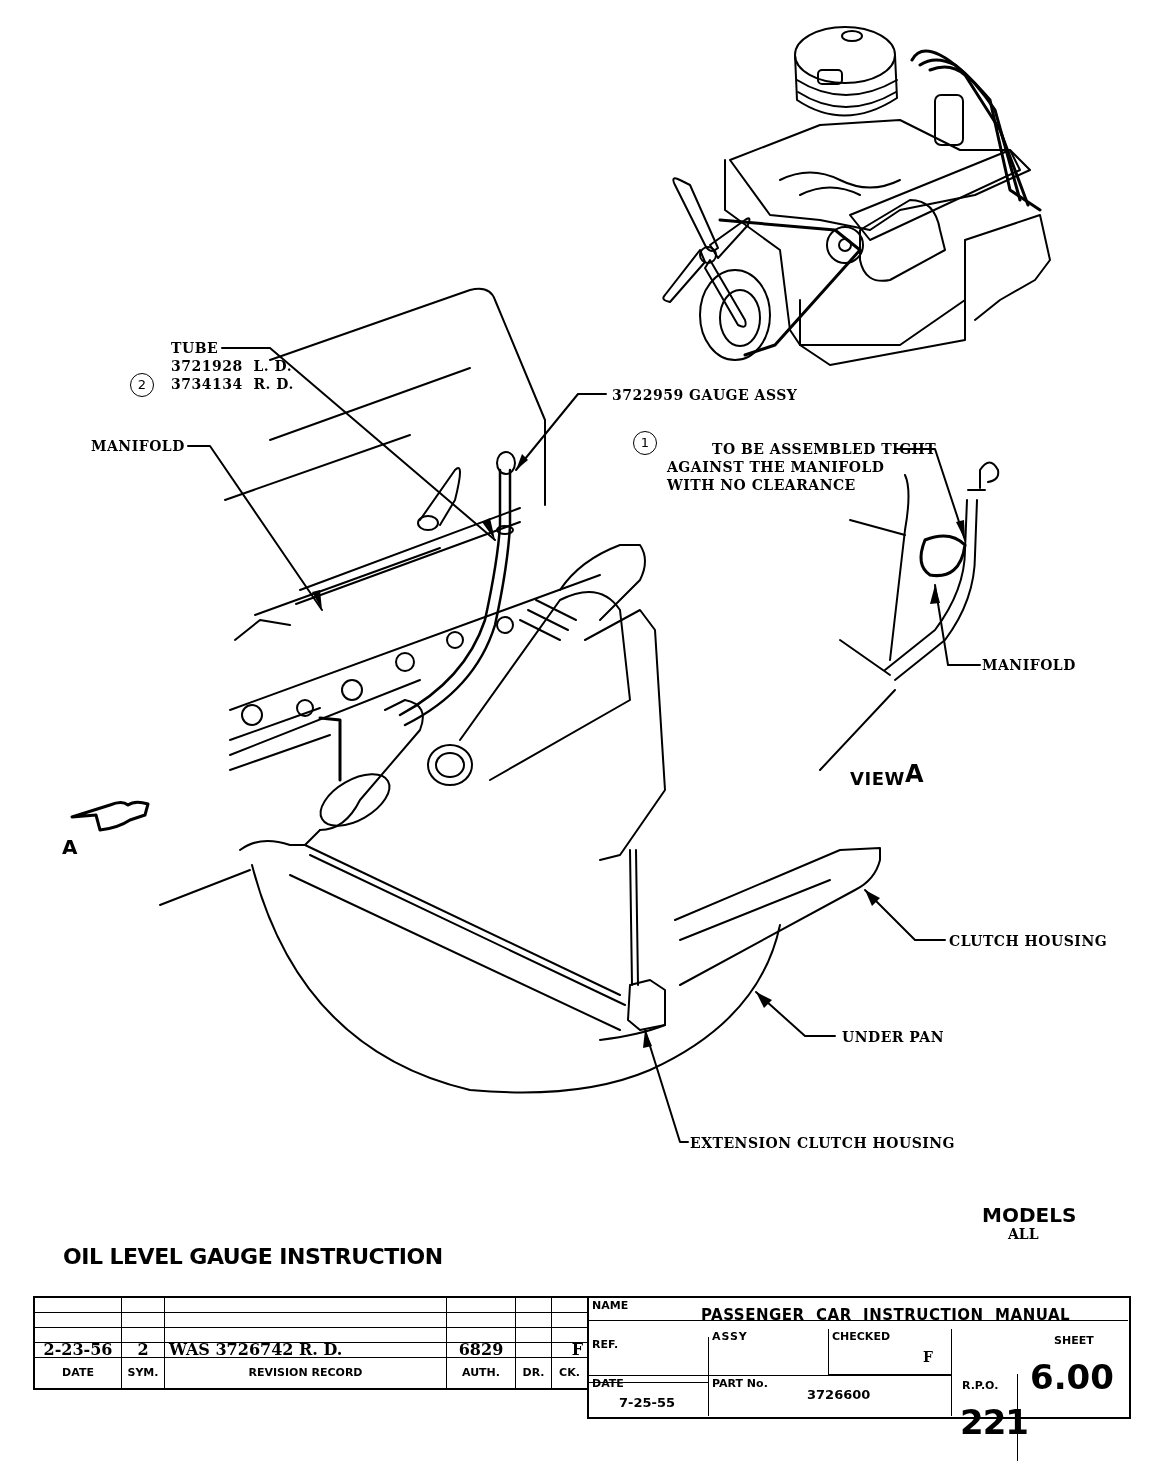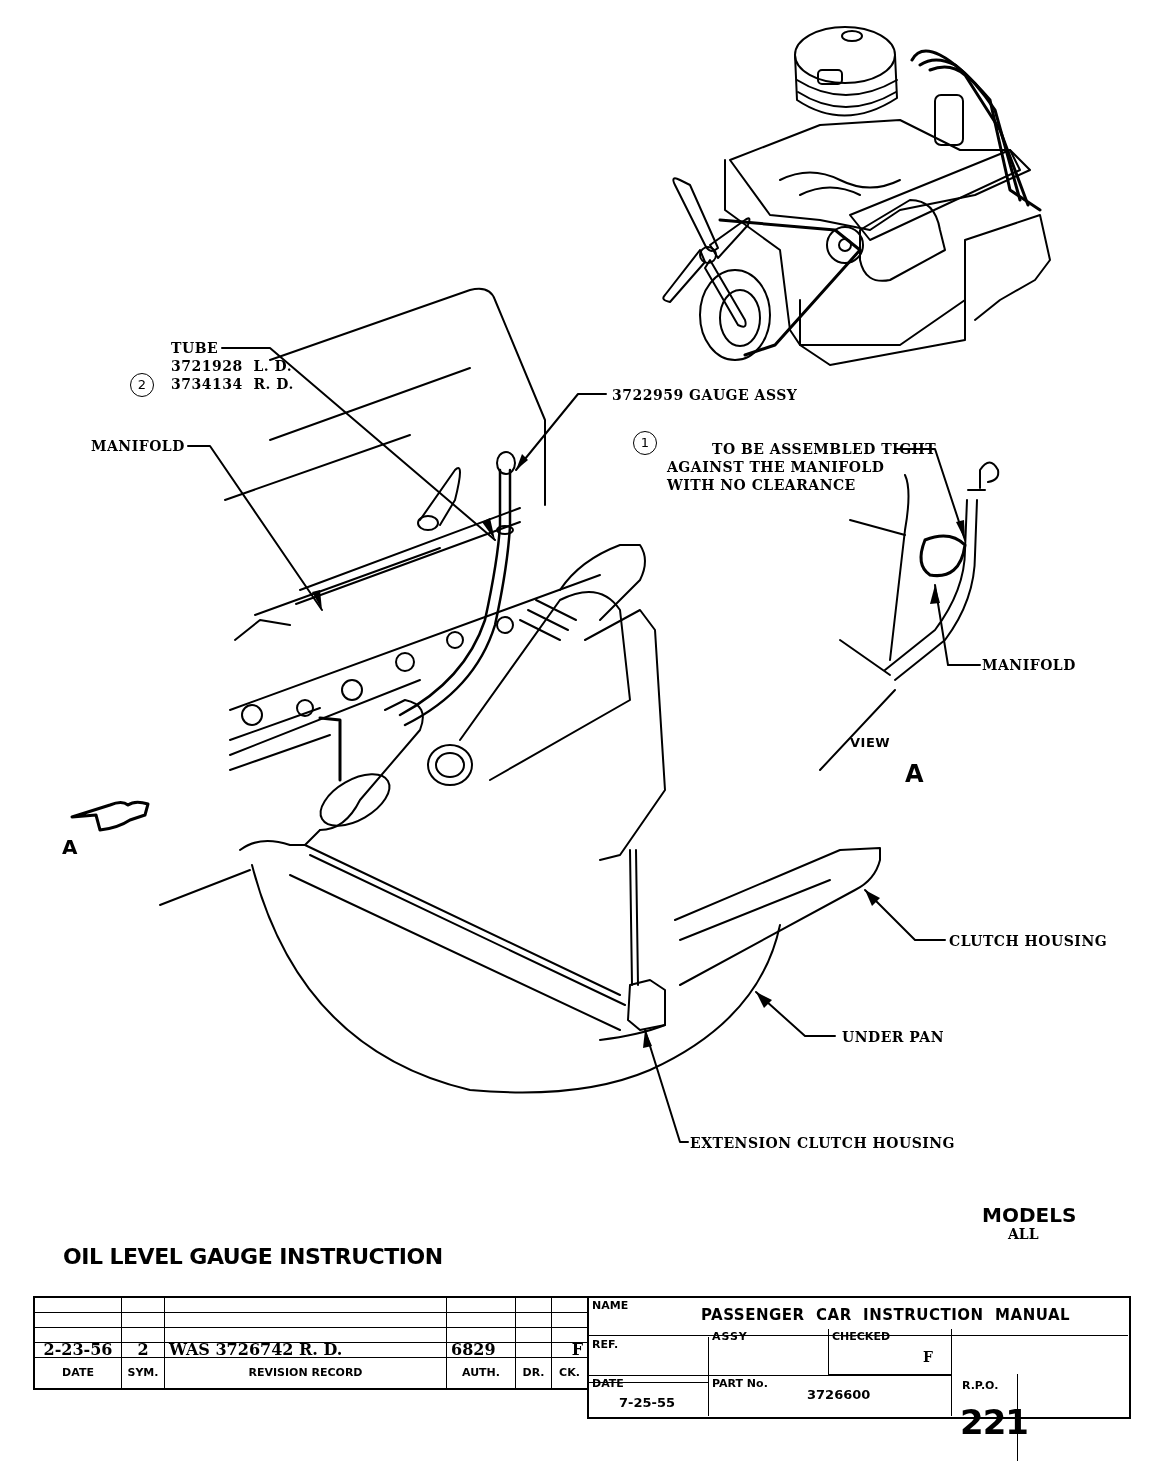--- a/index.html
+++ b/index.html
@@ -19,21 +19,21 @@
   
   #rev-table { position: absolute; left: 33px; top: 1296px; border-collapse: collapse;
                border: 2.5px solid #000; }
   #rev-table td { border: 1.5px solid #000; padding: 0 4px; height: 14px; font-size: 16px;
                   font-family: "DejaVu Serif", serif; font-weight: bold; line-height: 14px; }
   #rev-table tr.hdr td { height: 30px; font-family: "DejaVu Sans", sans-serif; font-size: 11px;
                          text-align: center; }
   #rev-table td.c-date { width: 78px; text-align: center; }
   #rev-table td.c-sym { width: 34px; text-align: center; }
   #rev-table td.c-rec { width: 273px; }
-  #rev-table td.c-auth { width: 60px; text-align: left; }
+  #rev-table td.c-auth { width: 60px; text-align: center; }
   #rev-table td.c-dr { width: 27px; text-align: center; margin-left: 20px; }
   #rev-table td.c-ck { width: 27px; text-align: right; }
   
   #name-block { position: absolute; left: 587px; top: 1296px; width: 544px; height: 123px;
                 border: 2.5px solid #000; box-sizing: border-box; }
   .nb { position: absolute; box-sizing: border-box; font-family: "DejaVu Sans", sans-serif; }
   .nb-label { position: absolute; left: 3px; top: 1px; font-size: 11px; font-weight: bold; }
   .big { font-family: "DejaVu Sans", sans-serif; font-weight: bold; }
 </style>
 </head>
@@ -189,21 +189,21 @@
 
 <div class="callout" style="left:91px; top:437px;">MANIFOLD</div>
 <div class="callout" style="left:612px; top:386px;">3722959 GAUGE ASSY</div>
 
 <div class="circle-num" style="left:633px; top:431px;">1</div>
 <div class="callout" style="left:667px; top:440px;margin-left:45px;">TO BE ASSEMBLED TIGHT</div>
 <div class="callout" style="left:667px; top:458px;">AGAINST THE MANIFOLD</div>
 <div class="callout" style="left:667px; top:476px;">WITH NO CLEARANCE</div>
 
 <div class="callout" style="left:982px; top:656px;">MANIFOLD</div>
-<div class="callout sans-bold" style="left:850px; top:734px; font-size:13px;">VIEW</div>
+<div class="callout sans-bold" style="left:850px; top:770px; font-size:18px;">VIEW</div>
 <div class="callout sans-bold" style="left:905px; top:760px; font-size:24px; line-height:28px;">A</div>
 <div class="callout sans-bold" style="left:62px; top:835px; font-size:20px; line-height:24px;">A</div>
 
 <div class="callout" style="left:949px; top:932px;">CLUTCH HOUSING</div>
 <div class="callout" style="left:842px; top:1028px;">UNDER PAN</div>
 <div class="callout" style="left:690px; top:1134px;">EXTENSION CLUTCH HOUSING</div>
 
 <div id="title" class="big">OIL LEVEL GAUGE   INSTRUCTION</div>
 <div id="models-label" class="big">MODELS</div>
 <div id="models-value">ALL</div>
@@ -248,21 +248,21 @@
       <td class="c-rec" style="text-align:center">REVISION RECORD</td>
       <td class="c-auth">AUTH.</td>
       <td class="c-dr">DR.</td>
       <td class="c-ck" style="text-align:center">CK.</td>
     </tr>
   </tbody>
 </table>
 
 <div id="name-block">
 
-  <div class="nb" style="left:0; top:0; width:539px; height:38px; border-bottom:1.5px solid #000;">
+  <div class="nb" style="left:0; top:0; width:539px; height:23px; border-bottom:1.5px solid #000;">
     <span class="nb-label">NAME</span>
     <span style="position:absolute; left:112px; top:8px; font-size:15px; font-weight:bold; letter-spacing:0.5px; white-space:pre;text-align:center;">PASSENGER  CAR  INSTRUCTION  MANUAL</span>
   </div>
 
   <div class="nb" style="left:0; top:31px; width:120px; height:46px; border-right:1.5px solid #000; border-bottom:1.5px solid #000;margin-top:8px;">
     <span class="nb-label">REF.</span>
     <span></span>
   </div>
 
   <div class="nb" style="left:120px; top:31px; width:120px; height:46px; border-right:1.5px solid #000;">
@@ -283,13 +283,17 @@
   <div class="nb" style="left:120px; top:77px; width:243px; height:41px; border-right:1.5px solid #000; border-top:1.5px solid #000;">
     <span class="nb-label">PART No.</span>
     <span style="position:absolute; left:98px; top:11px; font-size:13px; font-weight:bold;">3726600</span>
   </div>
 
   <div class="nb" style="left:363px; top:31px; width:66px; height:87px; border-right:1.5px solid #000;margin-top:45px;">
     <span class="nb-label" style="left:10px; top:5px;">R.P.O.</span>
     <span style="position:absolute; left:8px; top:28px; font-size:34px; font-weight:bold; letter-spacing:-1px;">221</span>
   </div>
 
+  <div class="nb" style="left:429px; top:31px; width:110px; height:87px;">
+    <span class="nb-label" style="left:36px; top:5px;">SHEET</span>
+    <span style="position:absolute; left:12px; top:28px; font-size:34px; font-weight:bold;">6.00</span>
+  </div>
 </div>
 
 </body></html>

